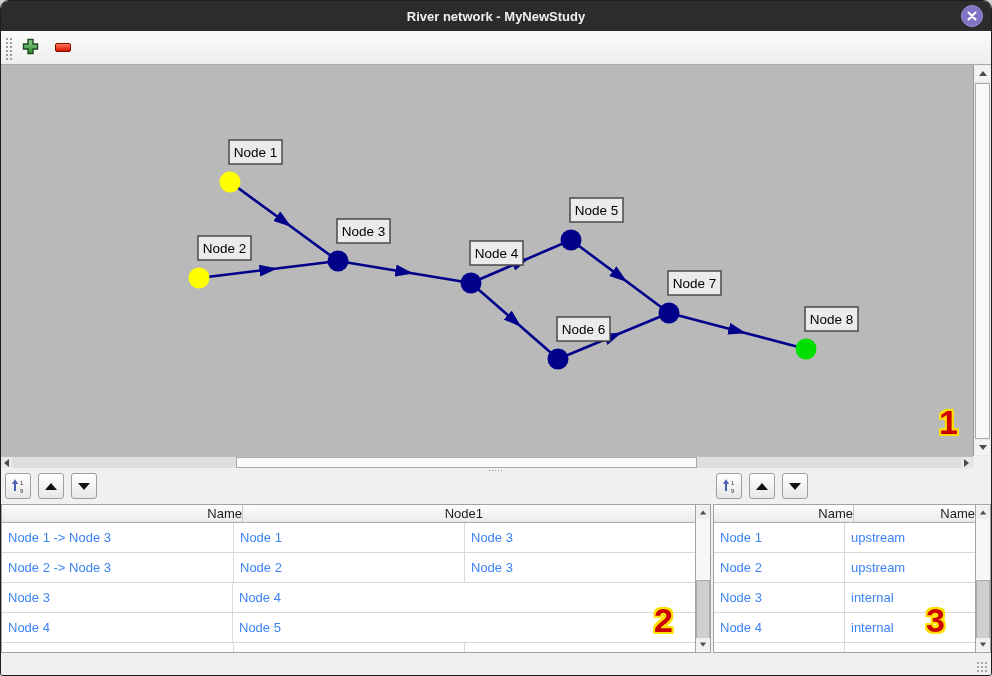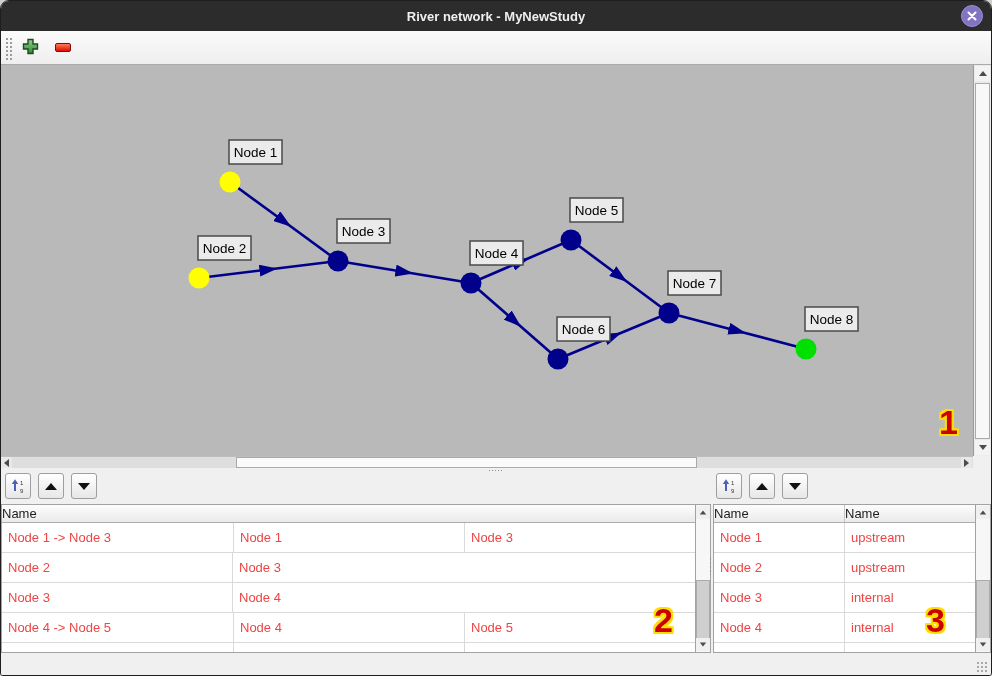--- a/index.html
+++ b/index.html
@@ -51,24 +51,24 @@
   .blk-down { width:0; height:0; border-left:6px solid transparent; border-right:6px solid transparent; border-top:7px solid #111; }
   .hsplit-dots { position:absolute; left:487px; top:1px; width:15px; height:4px;
                  background-image:radial-gradient(#8d8d8d 0.8px, transparent 1px); background-size:3px 3px; }
 
   
   .table-panel { position:absolute; top:503px; height:149px; display:flex; }
   .tp-left { left:0; width:710px; }
   .tp-right { left:712px; width:278px; }
   .grid { flex:1; border:1px solid #a2a2a2; background:#fff; overflow:hidden; }
   .thead { display:flex; height:18px; background:linear-gradient(#fdfdfd,#eaeaea); border-bottom:1px solid #adadad; }
-  .th { font-size:13px; color:#1c1c1c; text-align:left; line-height:17px; border-right:1px solid #c6c6c6; }
+  .th { font-size:13px; color:#1c1c1c; text-align:right; line-height:17px; border-right:1px solid #c6c6c6;margin-left:9px; }
   .th:last-child { border-right:none; }
   .trow { display:flex; height:30px; border-bottom:1px solid #d9d9d9; background:#fff; }
-  .td { font-size:13px; color:#ef4444; line-height:29px; padding-left:6px; border-right:1px solid #d9d9d9;
+  .td { font-size:13px; color:#3b82f6; line-height:29px; padding-left:6px; border-right:1px solid #d9d9d9;
         white-space:nowrap; overflow:hidden; }
   .td:last-child { border-right:none; }
   .tscroll { width:15px; position:relative; background:#f7f7f7; border:1px solid #a2a2a2; border-left:none; }
   .ts-btn { position:absolute; left:0; right:0; height:13px; display:flex; align-items:center; justify-content:center; background:#f0f0f0; }
   .ts-thumb { position:absolute; left:0; right:0; top:75px; height:59px; background:#cfcfcf; border:1px solid #ababab; }
   .vsplit-dots { position:absolute; left:708px; top:556px; width:4px; height:18px;
                  background-image:radial-gradient(#8d8d8d 0.8px, transparent 1px); background-size:3px 4px; }
 
   
   .bottom-strip { position:absolute; top:652px; left:0; width:990px; height:22px; background:#f0f0f0; }
@@ -225,36 +225,37 @@
       <div class="small-btn">
           <div class="blk-down"></div>
         </div>
     </div>
   </div>
 
   <div class="table-panel tp-left">
     <div class="grid" id="links-grid">
         <div class="thead">
           <div class="th" style="width:232px">Name</div>
+          <div class="th" style="width:231px">Node1</div>
         </div>
         <div class="trow">
           <div class="td" style="width:232px">Node 1 -&gt; Node 3</div>
           <div class="td" style="width:231px">Node 1</div>
           <div class="td" style="flex:1">Node 3</div>
         </div>
         <div class="trow">
+          <div class="td" style="width:232px">Node 2 -&gt; Node 3</div>
           <div class="td" style="width:231px">Node 2</div>
           <div class="td" style="flex:1">Node 3</div>
         </div>
         <div class="trow">
           <div class="td" style="width:231px">Node 3</div>
           <div class="td" style="flex:1">Node 4</div>
         </div>
         <div class="trow">
-          <div class="td" style="width:232px">Node 4 -&gt; Node 5</div>
           <div class="td" style="width:231px">Node 4</div>
           <div class="td" style="flex:1">Node 5</div>
         </div>
         <div class="trow">
           <div class="td" style="width:232px"></div>
           <div class="td" style="width:231px"></div>
           <div class="td" style="flex:1"></div>
         </div>
       </div>
     <div class="tscroll">

